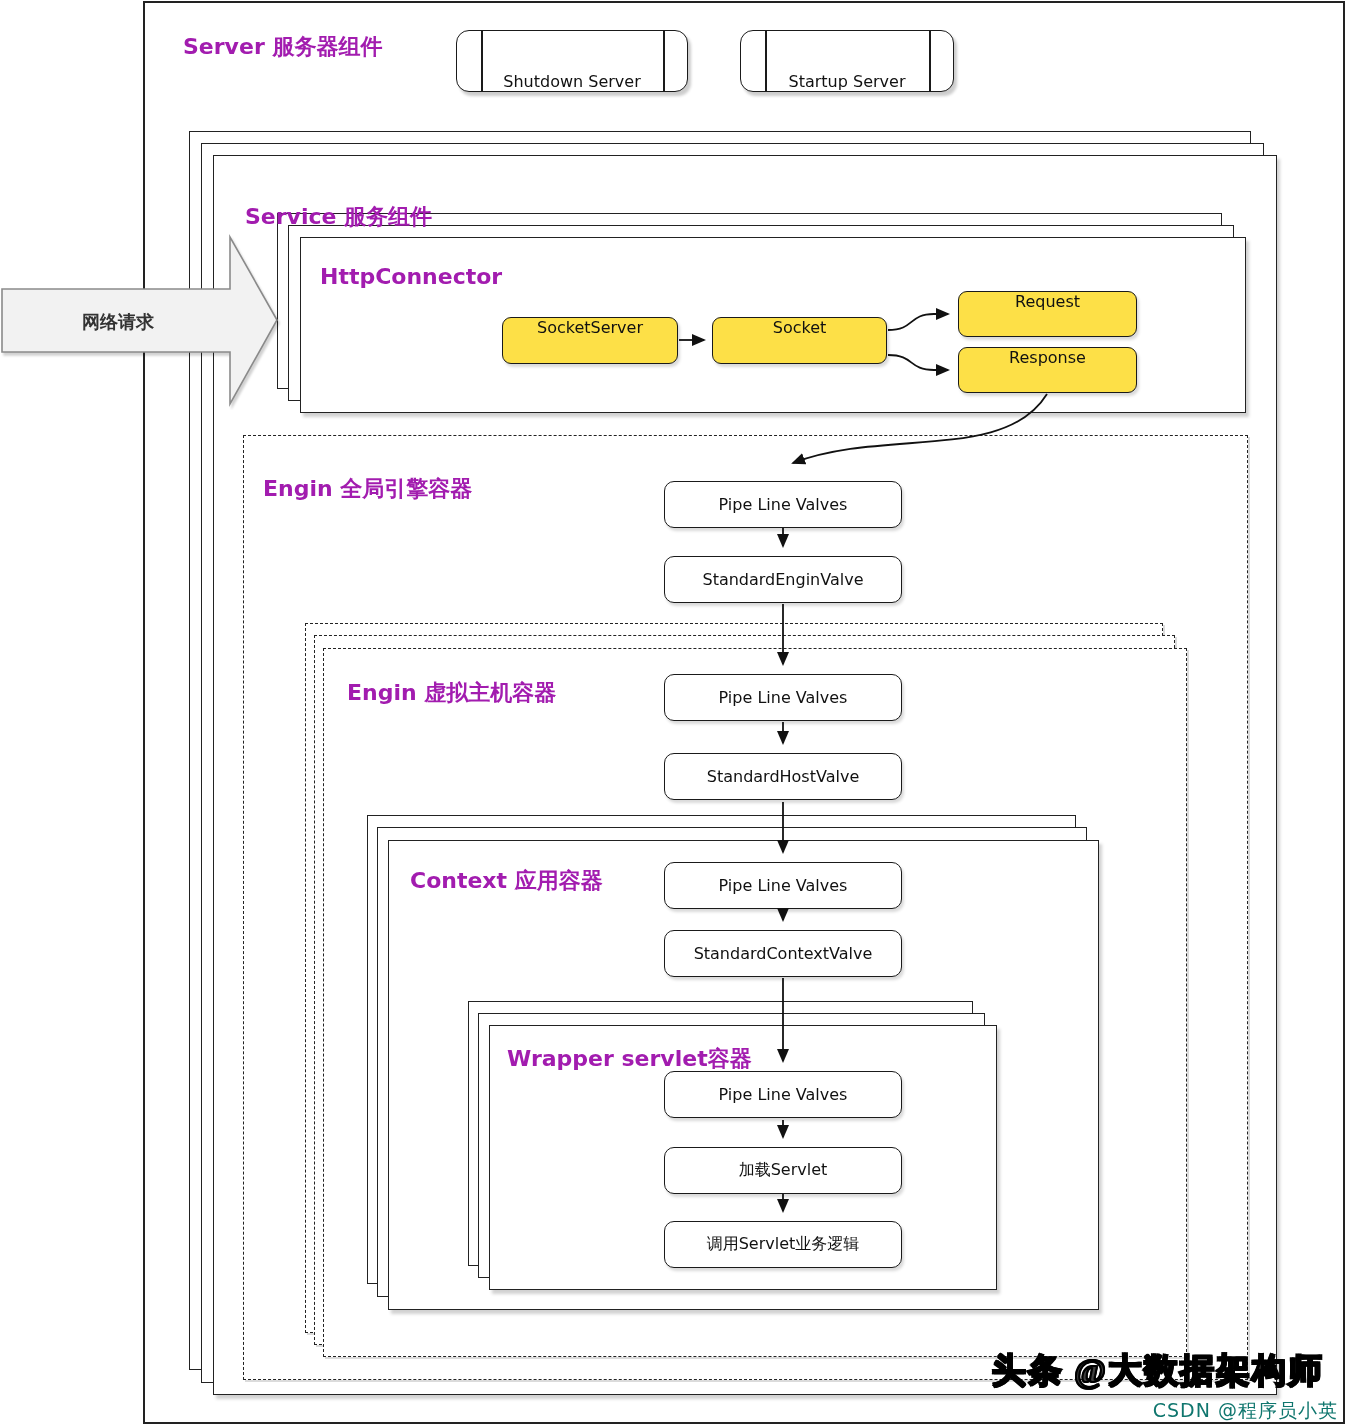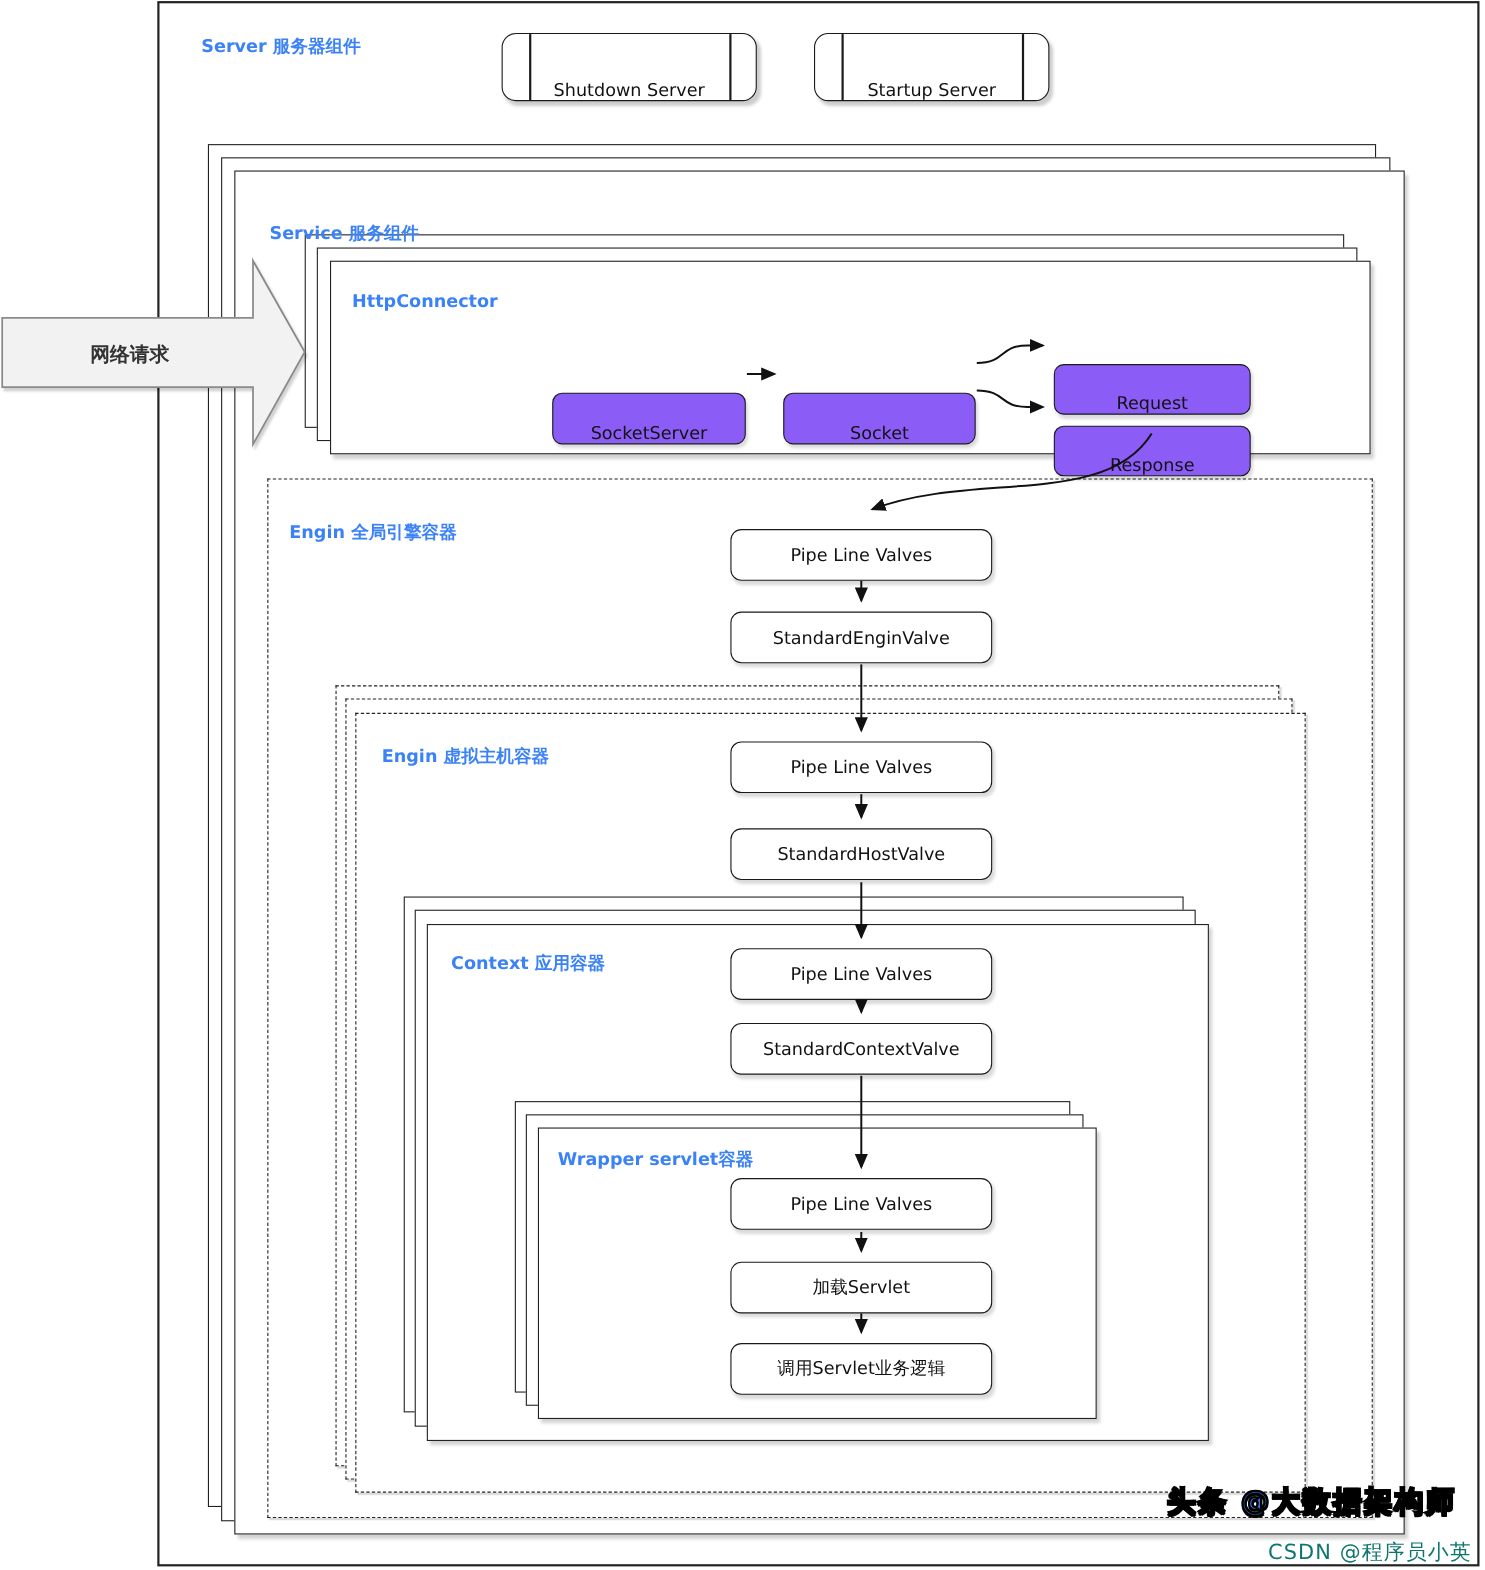--- a/index.html
+++ b/index.html
@@ -4,46 +4,47 @@
 <style>
   html,body{margin:0;padding:0;background:#fff;}
   #canvas{
     position:relative;width:1350px;height:1427px;background:#fff;overflow:hidden;
     font-family:"DejaVu Sans",sans-serif;color:#111;
   }
   .rect{position:absolute;background:#fff;border:1.7px solid #222;box-sizing:border-box;}
   .rshadow{box-shadow:3px 4px 3px rgba(0,0,0,0.18);}
   .dashed{position:absolute;background:#fff;border:1.6px dashed #222;box-sizing:border-box;
           filter:drop-shadow(2px 2px 0 rgba(0,0,0,0.14));}
-  .lbl{position:absolute;font-size:16px;font-weight:600;white-space:nowrap;z-index:20;color:#3b82f6;}
+  .lbl{position:absolute;font-size:22px;font-weight:600;white-space:nowrap;z-index:20;color:#a21caf;}
   .chainbox{
     position:absolute;left:664px;width:238px;height:47px;background:#fff;
     border:1.8px solid #1a1a1a;border-radius:10px;box-sizing:border-box;
     display:flex;align-items:center;justify-content:center;
     font-size:16px;z-index:22;box-shadow:2px 3px 3px rgba(0,0,0,0.15);text-align:right;
   }
   .smallbox{
-    position:absolute;background:#8b5cf6;border:1.8px solid #1a1a1a;border-radius:9px;
-    box-sizing:border-box;display:flex;align-items:flex-end;justify-content:center;
-    font-size:16px;z-index:22;box-shadow:2px 3px 3px rgba(0,0,0,0.15);margin-top:40px;
+    position:absolute;background:#fde047;border:1.8px solid #1a1a1a;border-radius:9px;
+    box-sizing:border-box;display:flex;align-items:flex-start;justify-content:center;
+    font-size:16px;z-index:22;box-shadow:2px 3px 3px rgba(0,0,0,0.15);
   }
   .node{
     position:absolute;background:#fff;border:1.9px solid #1a1a1a;border-radius:13px;
     box-sizing:border-box;display:flex;align-items:flex-end;justify-content:center;
     font-size:16px;z-index:6;box-shadow:3px 4px 3px rgba(0,0,0,0.2);
   }
   .node-line{position:absolute;top:0;bottom:0;width:1.9px;background:#1a1a1a;}
   #arrow-overlay{position:absolute;left:0;top:0;z-index:30;pointer-events:none;}
   #net-arrow-svg{position:absolute;left:0;top:230px;z-index:31;}
   #net-arrow-label{position:absolute;left:28px;top:310px;width:180px;text-align:center;
     font-size:18px;color:#333;z-index:32;font-weight:600;}
   #wm-primary{
-    position:absolute;right:26px;top:1348px;z-index:40;font-size:26px;font-weight:bold;
-    color:#3b82f6;-webkit-text-stroke:2px #000;letter-spacing:2px;white-space:nowrap;
+    position:absolute;right:26px;top:1348px;z-index:40;font-size:34px;font-weight:bold;
+    color:#404040;-webkit-text-stroke:2px #000;letter-spacing:2px;white-space:nowrap;
     text-shadow:1px 1px 0 #000,-1px -1px 0 #000,1px -1px 0 #000,-1px 1px 0 #000;
+    font-family:Liberation Serif, serif;
   }
   #wm-secondary{
     position:absolute;right:12px;top:1398px;z-index:40;font-size:19px;color:#0f766e;
     white-space:nowrap;letter-spacing:1px;
   }
 </style>
 </head>
 <body>
 
 <div id="canvas">

